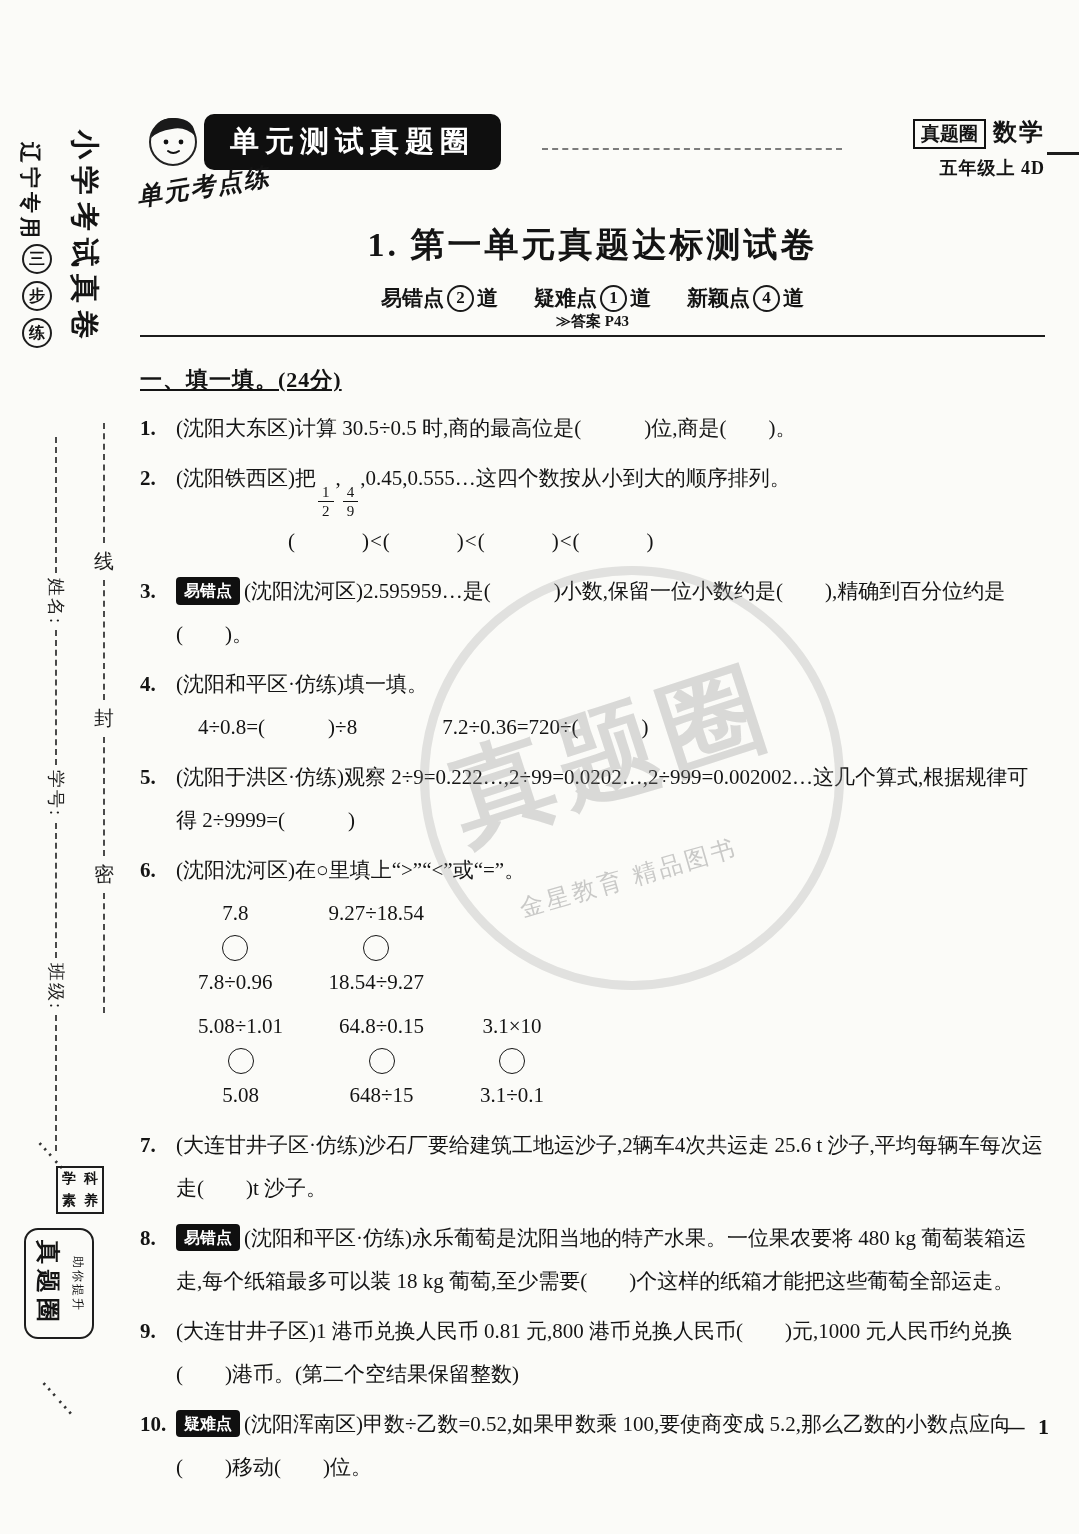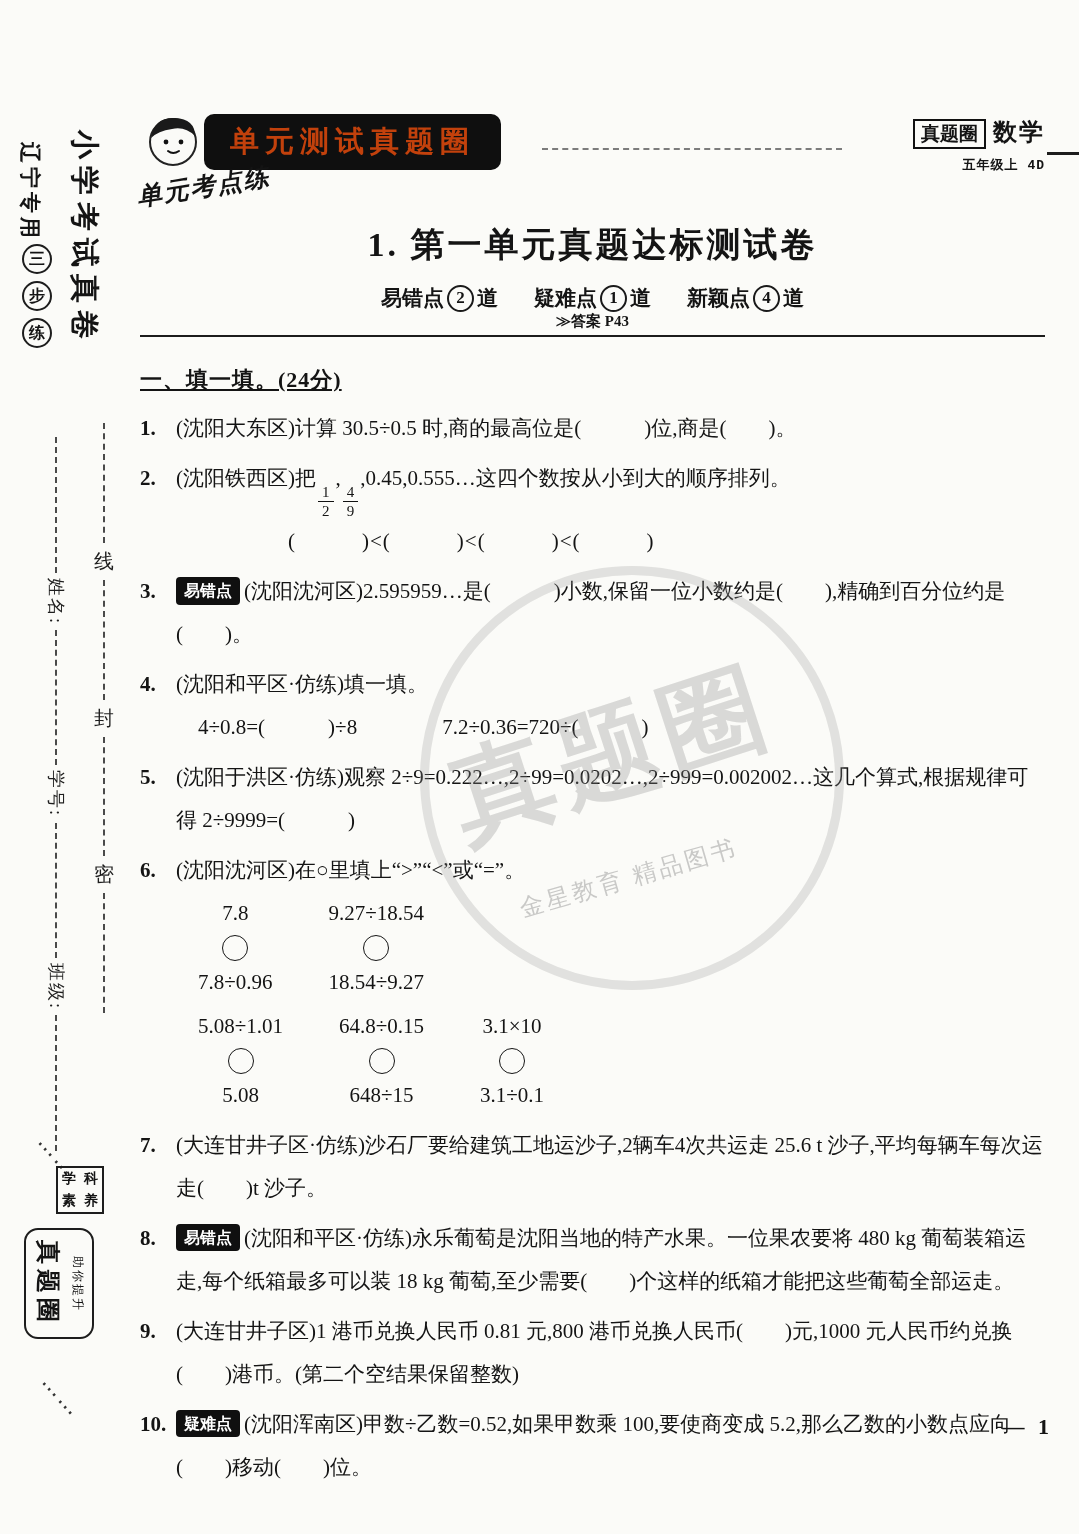--- a/index.html
+++ b/index.html
@@ -31,27 +31,27 @@
   .wm-circle { position: absolute; inset: 0; border: 9px solid rgba(150,150,150,0.26); border-radius: 50%; }
   .wm-main { position: absolute; left: 26px; top: 120px; font-size: 102px; font-weight: 900; color: rgba(140,140,140,0.30); transform: rotate(-18deg); letter-spacing: 8px; white-space: nowrap; }
   .wm-sub { position: absolute; left: 96px; top: 296px; font-size: 24px; color: rgba(130,130,130,0.42); transform: rotate(-16deg); letter-spacing: 3px; white-space: nowrap; }
 
   .corner-dash { position: absolute; right: 0; top: 152px; width: 32px; border-top: 3px solid #1d1d1d; }
 
   
   .content { position: absolute; left: 140px; top: 112px; width: 905px; z-index: 2; }
   .header-row { position: relative; height: 94px; }
   .mascot { position: absolute; left: 2px; top: -4px; }
-  .badge-title { position: absolute; left: 64px; top: 2px; background: #0f0f0f; color: #c2410c; font-size: 29px; font-weight: 900; letter-spacing: 6px; padding: 8px 26px; border-radius: 10px; }
+  .badge-title { position: absolute; left: 64px; top: 2px; background: #0f0f0f; color: #ffffff; font-size: 29px; font-weight: 900; letter-spacing: 6px; padding: 8px 26px; border-radius: 10px; }
   .script-note { position: absolute; left: -4px; top: 58px; font-size: 25px; font-style: italic; font-weight: bold; transform: rotate(-9deg); letter-spacing: 2px; }
   .head-dash { position: absolute; left: 402px; width: 300px; top: 36px; border-top: 2.5px dashed #7c7c7c; }
   .head-right { position: absolute; right: 0; top: 4px; text-align: right; white-space: nowrap; }
   .brand-box { display: inline-block; border: 2px solid #111; padding: 0 6px; font-size: 19px; font-weight: bold; margin-right: 7px; }
   .subject { font-size: 24px; font-weight: 900; letter-spacing: 2px; }
-  .grade { font-size: 13px; font-weight: bold; margin-top: 7px; letter-spacing: 1px; font-family: Liberation Mono, monospace; }
+  .grade { font-size: 18px; font-weight: bold; margin-top: 7px; letter-spacing: 1px; }
 
   .title { text-align: center; font-size: 34px; font-weight: 900; letter-spacing: 3px; margin-top: 16px; }
   .tags-row { display: flex; justify-content: center; align-items: center; gap: 36px; margin-top: 16px; font-size: 21px; font-weight: bold; }
   .tag { display: inline-flex; align-items: center; gap: 3px; }
   .circle-num { display: inline-flex; width: 27px; height: 27px; border: 2px solid #1a1a1a; border-radius: 50%; align-items: center; justify-content: center; font-size: 17px; font-weight: bold; }
   .answer-ref { text-align: center; font-size: 15px; font-weight: bold; margin-top: 0px; }
   .rule { border: none; border-top: 2.5px solid #1c1c1c; margin-top: 4px; }
   .section-title { font-size: 22px; font-weight: 900; margin: 28px 0 12px; letter-spacing: 1px; text-decoration: underline; }
 
   .q { position: relative; padding-left: 36px; font-size: 21px; line-height: 2.05; margin-bottom: 7px; }

